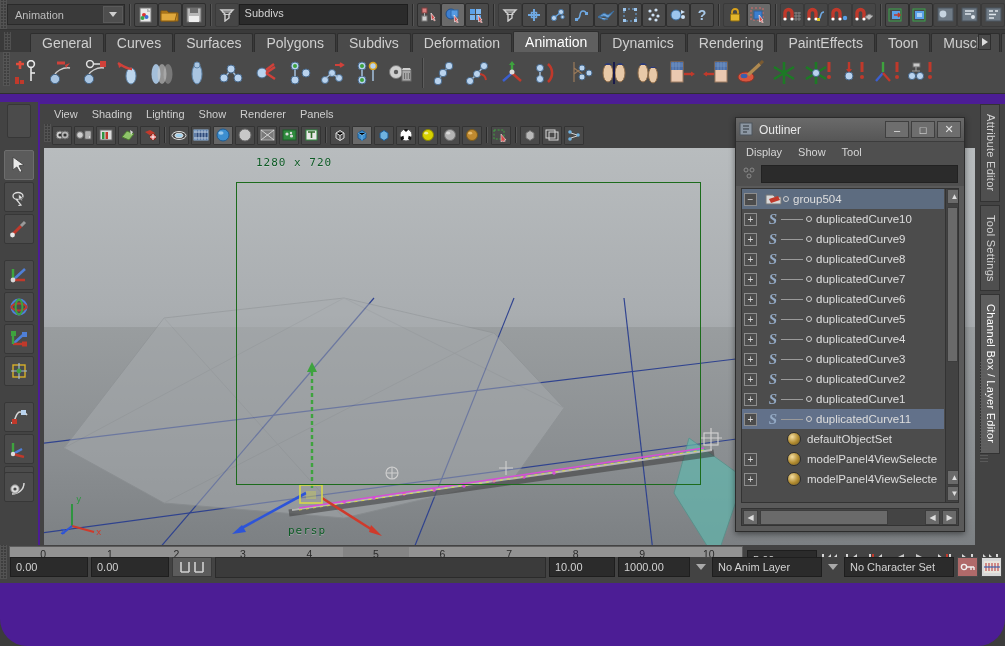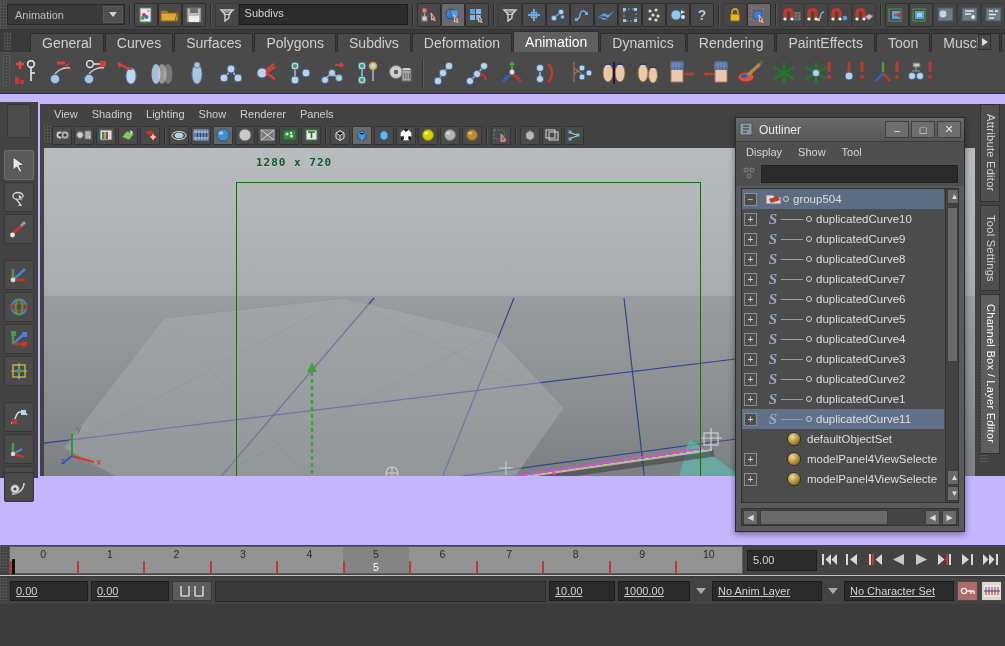--- a/index.html
+++ b/index.html
@@ -5,21 +5,21 @@
   * { box-sizing: border-box; margin:0; padding:0; }
   html,body { background:#3c3c3c; }
   body {
     width:1005px; height:646px;
     font-family:"Liberation Sans", sans-serif;
     font-size:11px;
     color:#c8c8c8;
     overflow:hidden;
     position:relative;
   }
-  #app { width:1005px; height:576px; position:relative; background:#c4b5fd; }
+  #app { width:1005px; height:646px; position:relative; background:#4c1d95;border-radius:27px; }
 
   
   .grip { width:7px; align-self:stretch;
     background:
       repeating-linear-gradient(0deg,#5a5a5a 0 1px,transparent 1px 3px),
       repeating-linear-gradient(90deg,#5a5a5a 0 1px,transparent 1px 3px);
     background-color:#3d3d3d; opacity:.7; flex:0 0 7px; }
   .sep { width:1px; height:22px; background:#2b2b2b; margin:0 4px; flex:0 0 1px;
          box-shadow:1px 0 0 #555; align-self:center; }
   .sep::after{content:"";}
@@ -72,21 +72,21 @@
   #viewwrap{ position:absolute;left:40px;top:104px;right:30px;bottom:100px;background:#434343; }
   #vpmenus{ height:20px;display:flex;align-items:center;gap:14px;padding-left:14px;color:#cfcfcf;font-size:11px;}
   #vpicons{ height:22px;display:flex;align-items:center;padding-left:4px;background:#434343;}
   .vpi{ width:20px;height:19px;margin:0 1px;border:1px solid #343434;background:#4a4a4a;
         display:flex;align-items:center;justify-content:center;flex:0 0 20px;border-radius:1px;}
   #viewport{ position:absolute;left:4px;top:44px;right:0;bottom:0;overflow:hidden;
              background:linear-gradient(180deg,#b8bcbe 0%,#a9adb0 42%,#8e9295 70%,#7e8285 100%); }
   #viewport .ground{ position:absolute;left:0;right:0;bottom:0;height:55%;
      background:linear-gradient(180deg,#999d9f 0%,#8a8e91 60%,#7c8083 100%); }
   .vptext{ position:absolute;color:#0d5b25;font-family:"DejaVu Sans Mono",monospace;
-           font-size:11px;font-weight:bold;letter-spacing:1px;text-shadow:0 1px 0 rgba(255,255,255,.25);}
+           font-size:11px;font-weight:normal;letter-spacing:1px;text-shadow:0 1px 0 rgba(255,255,255,.25);}
   #camborder{ position:absolute;border:1px solid #1c6b1c;left:192px;top:34px;width:465px;height:303px;}
 
   
   #outliner{ position:absolute;left:735px;top:117px;width:230px;height:415px;
              background:#5a5a5a;border:1px solid #2c2c2c;box-shadow:0 2px 6px rgba(0,0,0,.45); }
   #oltitle{ height:24px;background:linear-gradient(180deg,#6a6a6a,#565656);
             display:flex;align-items:center;padding:0 3px;border-bottom:1px solid #3c3c3c;}
   #oltitle .t{ flex:1;margin-left:6px;font-size:12px;color:#e8e8e8;}
   .wbtn{ width:24px;height:17px;margin-left:2px;background:#6e6e6e;border:1px solid #3f3f3f;
          display:flex;align-items:center;justify-content:center;color:#e4e4e4;font-size:11px;}
@@ -128,22 +128,22 @@
   #ticks{ position:relative;height:28px;flex:1;background:#929292;border:1px solid #5c5c5c;margin-left:2px;}
   #ticks .hl{ position:absolute;top:0;bottom:0;background:#848484; }
   #ticks .tk{ position:absolute;bottom:0;width:2px;height:12px;background:#c0392b; }
   #ticks .lbl{ position:absolute;top:1px;color:#2a2a2a;font-size:10.5px;transform:translateX(-50%);}
   #ticks .curlbl{ position:absolute;top:14px;color:#fff;font-size:10.5px;transform:translateX(-50%);}
   #ticks .playhead{ position:absolute;left:2px;top:12px;width:3px;height:15px;background:#111; }
   #tlright{ display:flex;align-items:flex-start;gap:2px;padding:0 4px;flex:0 0 auto; }
   .pbtn{ width:21px;height:20px;display:flex;align-items:center;justify-content:center;flex:0 0 21px;}
 
   
-  #rangerow{ position:absolute;left:0;right:0;top:578px;height:26px;display:flex;align-items:center;
-             background:#434343;gap:3px;padding-right:3px;text-decoration:underline;}
+  #rangerow{ position:absolute;left:0;right:0;top:557px;height:26px;display:flex;
+             background:#434343;gap:3px;padding-right:3px;}
   #rangerow .field{height:20px;line-height:18px;}
   .dropcaret{ width:16px;height:20px;display:flex;align-items:center;justify-content:center;flex:0 0 16px;}
   .caret2{ width:0;height:0;border-left:5px solid transparent;border-right:5px solid transparent;
            border-top:6px solid #aaa; }
 
   
   #cmdrow{ position:absolute;left:0;right:0;top:606px;height:40px;display:flex;align-items:center;background:#434343;}
   #mellabel{ width:42px;text-align:center;color:#d4d4d4;font-size:11px;flex:0 0 42px;}
   #cmdinput{ flex:0 0 465px;height:22px;background:#2e2e2e;border:1px solid #1f1f1f;
              color:#d8d8d8;line-height:20px;padding-left:6px;font-size:11.5px;}

